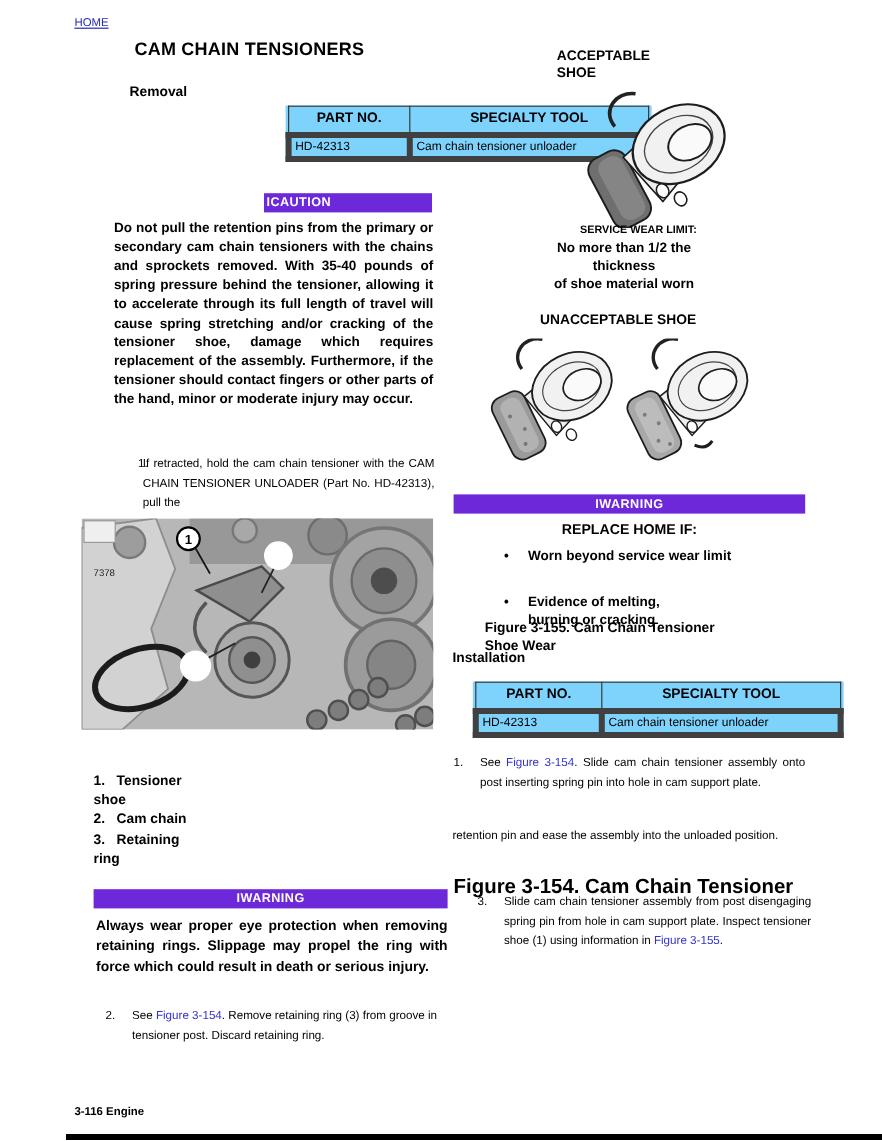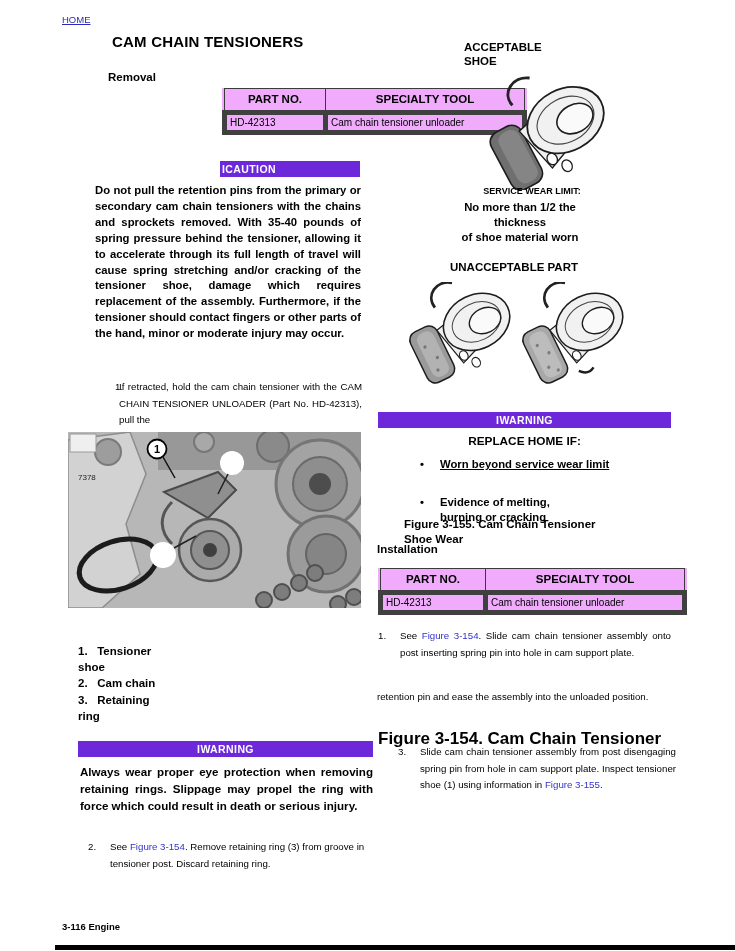--- a/index.html
+++ b/index.html
@@ -10,21 +10,21 @@
   .abs{position:absolute;}
   .bold{font-weight:bold;}
   .pre{white-space:pre-wrap;}
   .just{text-align:justify;}
   .link{color:#3333cc;text-decoration:none;cursor:pointer;}
   .home{color:#2a2ab8;text-decoration:underline;font-size:9.5px;cursor:pointer;}
 
   .page-title{font-size:15px;font-weight:bold;letter-spacing:.2px;}
   .sec-head{font-size:11.5px;font-weight:bold;}
 
-  table.tool-table{border-collapse:collapse;background:#f0abfc;}
+  table.tool-table{border-collapse:collapse;background:#7dd3fc;margin-left:16px;}
   table.tool-table th{
     border:1px solid #3a3a3a;font-size:11.5px;font-weight:bold;
     text-align:center;padding:4px 6px 5px 6px;
   }
   table.tool-table td{
     border:5px solid #404040;font-size:10px;font-weight:normal;
     text-align:left;padding:2px 3px;
   }
 
   .black-bar{
@@ -161,21 +161,21 @@
       <ellipse cx="72" cy="99" rx="5" ry="6" fill="#fff" stroke="#1d1d1d" stroke-width="1.3"></ellipse>
     </g>
   </svg>
 </div>
 
 <div class="abs bold center" style="left:432px;top:186px;width:200px;font-size:9px;">SERVICE WEAR LIMIT:</div>
 <div class="abs bold center pre" style="left:410px;top:200px;width:220px;font-size:11.3px;line-height:15px;">No more than 1/2 the
 thickness
 of shoe material worn</div>
 
-<div class="abs sec-head" style="left:450px;top:261px;">UNACCEPTABLE PART</div>
+<div class="abs sec-head" style="left:450px;top:261px;">UNACCEPTABLE SHOE</div>
 
 <div class="abs" style="left:405px;top:282px;">
   <svg width="118" height="120" viewBox="0 0 118 120">
     <g transform="rotate(-26 55 60) scale(0.82)">
       <path d="M58,22 C54,4 74,-8 90,4" fill="none" stroke="#222" stroke-width="3.4"></path>
       <rect x="12" y="38" width="36" height="68" rx="11" fill="#9a9a9a" stroke="#1d1d1d" stroke-width="1.8"></rect>
       <rect x="20" y="43" width="22" height="58" rx="9" fill="#b2b2b2"></rect>
       <circle cx="26" cy="60" r="2" fill="#777"></circle>
         <circle cx="34" cy="78" r="2" fill="#777"></circle>
         <circle cx="28" cy="92" r="2" fill="#777"></circle>
@@ -203,21 +203,21 @@
       <ellipse cx="96" cy="60" rx="31" ry="23" fill="none" stroke="#444" stroke-width="1.2"></ellipse>
       <ellipse cx="106" cy="63" rx="20" ry="15" fill="#fafafa" stroke="#1d1d1d" stroke-width="1.7"></ellipse>
       <ellipse cx="64" cy="90" rx="5" ry="6" fill="#fff" stroke="#1d1d1d" stroke-width="1.4"></ellipse>
       <path d="M58,108 q8,10 18,4" fill="none" stroke="#1d1d1d" stroke-width="3"></path>
     </g>
   </svg>
 </div>
 
 <div class="abs black-bar bar-center" style="left:378px;top:412px;width:293px;">IWARNING</div>
 <div class="abs bold center" style="left:378px;top:434px;width:293px;font-size:11.8px;">REPLACE HOME IF:</div>
-<div class="abs bullet-row" style="left:418px;top:457px;width:250px;text-decoration:underline;">Worn beyond service wear limit</div>
+<div class="abs bullet-row" style="left:418px;top:457px;width:250px;">Worn beyond service wear limit</div>
 <div class="abs bullet-row pre" style="left:418px;top:479px;width:250px;">Evidence of melting,
 burning or cracking</div>
 
 <div class="abs bold pre" style="left:404px;top:517px;font-size:11.5px;line-height:15px;">Figure 3-155. Cam Chain Tensioner
 Shoe Wear</div>
 
 <div class="abs sec-head" style="left:377px;top:543px;">Installation</div>
 
 <table class="abs tool-table" style="left:378px;top:568px;">
   <tbody>

